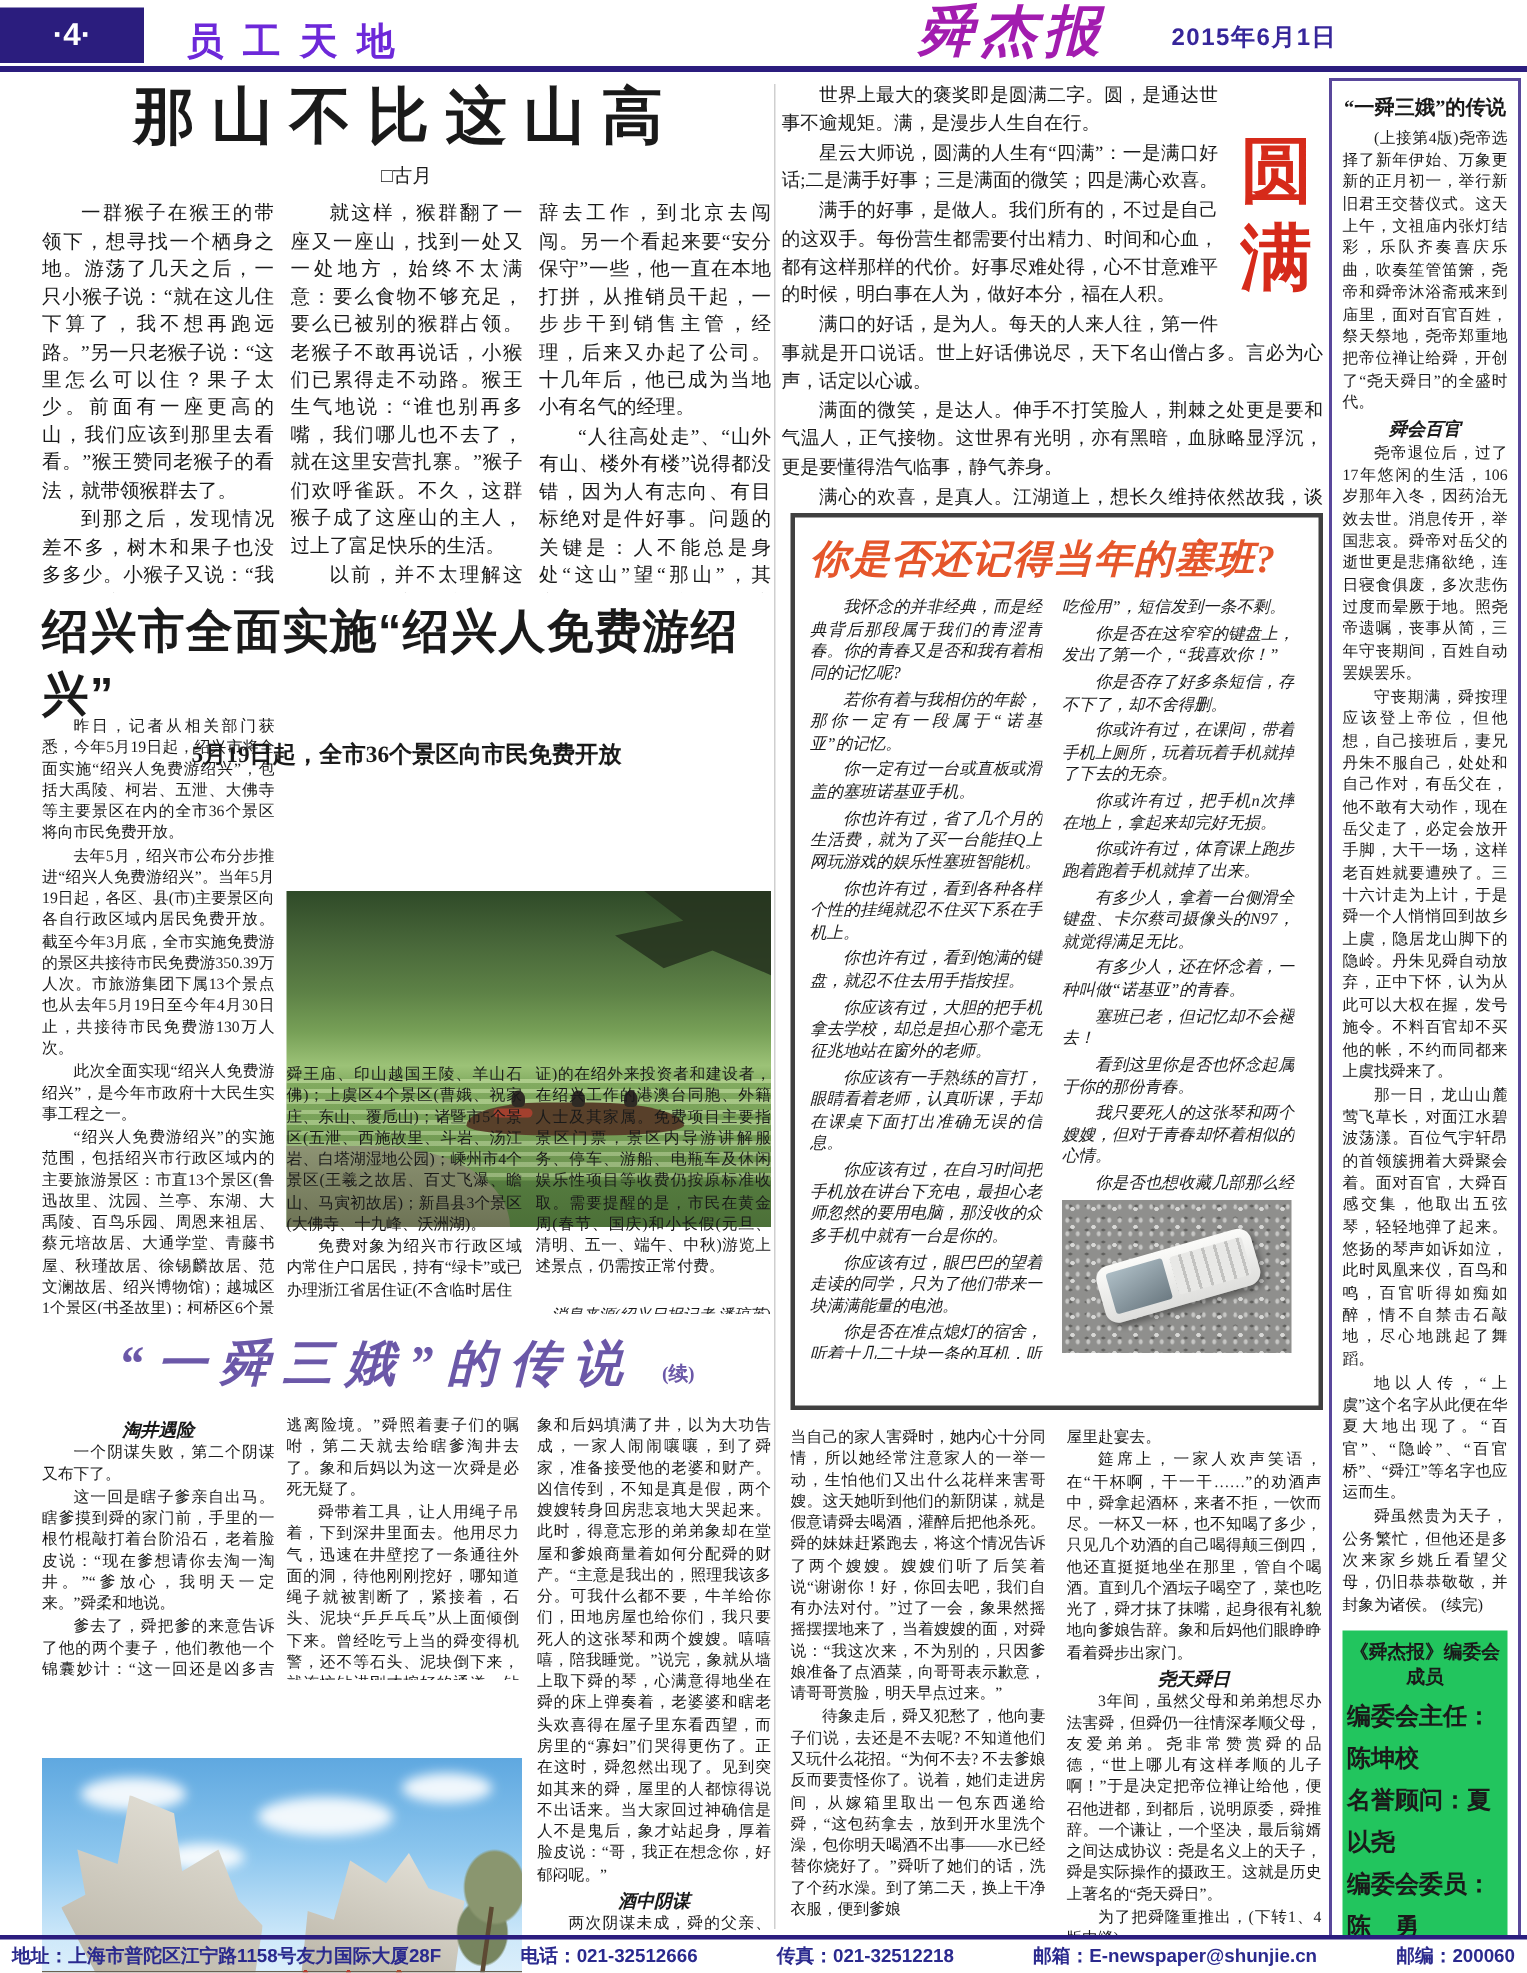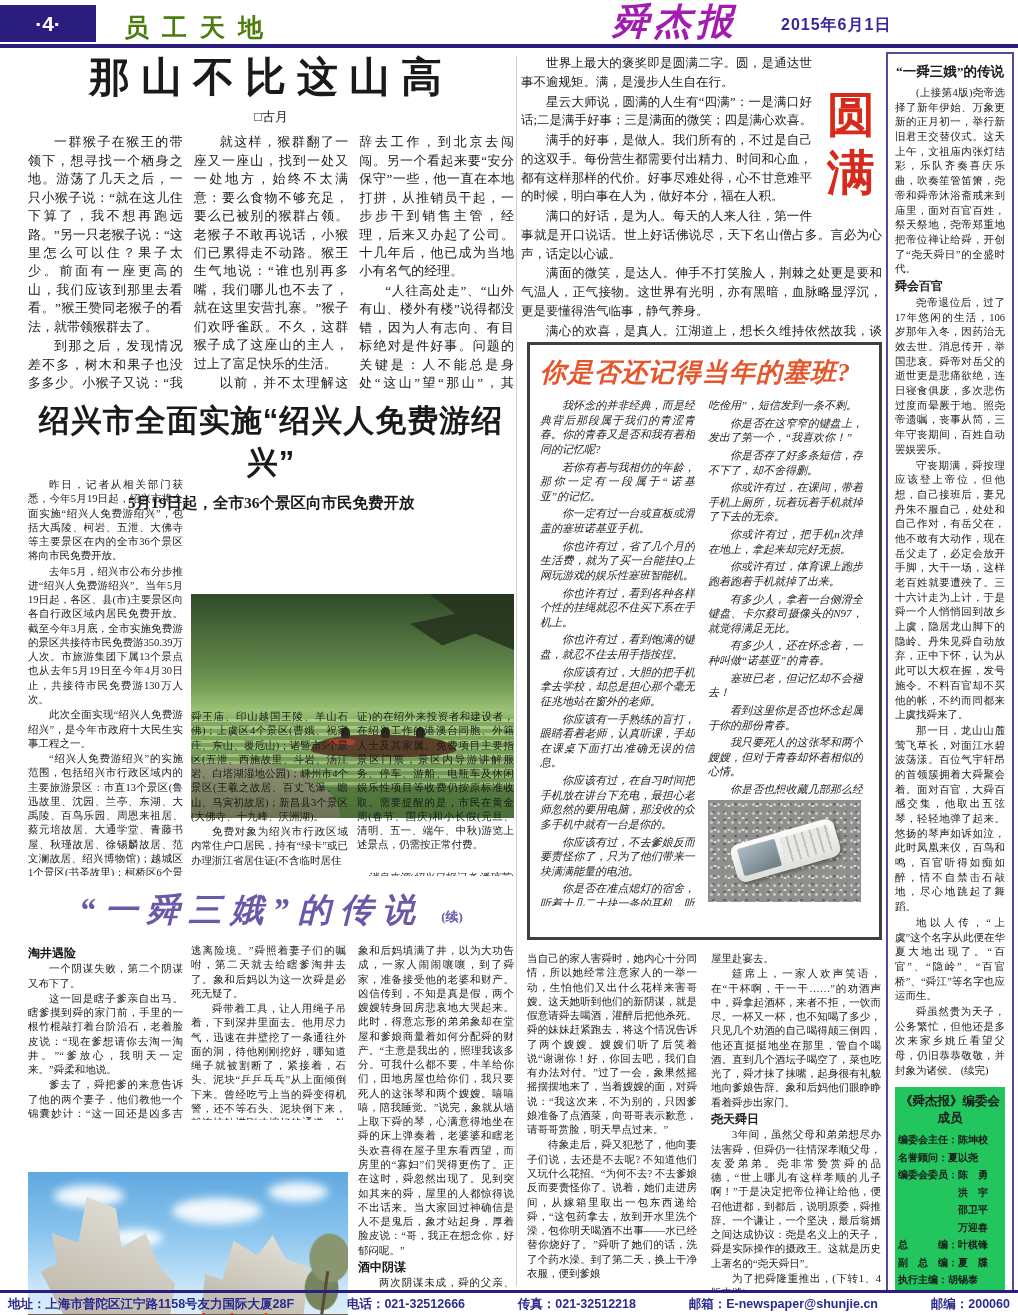--- a/index.html
+++ b/index.html
@@ -4,68 +4,68 @@
 <style>
   html,body{margin:0;padding:0;}
   body{width:1018px;height:1315px;background:#fff;font-family:"Liberation Serif",serif;color:#1a1a1a;}
   #page{position:relative;width:1018px;height:1315px;background:#fff;overflow:hidden;}
   .abs{position:absolute;}
   p{margin:0 0 1px 0;text-indent:2em;}
   .cont p:first-child{text-indent:0;}
   .just{text-align:justify;}
   
   .badge{left:0;top:5px;width:96px;height:37px;background:#2b1d7e;color:#fff;font-size:21px;font-weight:bold;display:flex;align-items:center;justify-content:center;font-family:"Liberation Sans",sans-serif;}
-  .section-name{left:124px;top:11px;font-size:25px;font-weight:bold;color:#4d7c0f;letter-spacing:13px;font-family:"Liberation Sans",sans-serif;}
+  .section-name{left:124px;top:11px;font-size:25px;font-weight:bold;color:#6d28d9;letter-spacing:13px;font-family:"Liberation Sans",sans-serif;}
   .paper-name{left:570px;top:0;width:210px;height:44px;text-align:center;font-size:37px;color:#a21caf;font-weight:bold;font-style:italic;letter-spacing:5px;line-height:44px;}
   .date{left:781px;top:15px;font-size:16px;font-weight:bold;color:#37269a;letter-spacing:1px;font-family:"Liberation Sans",sans-serif;}
   .hrule{left:0;top:44px;width:1018px;height:4px;background:#2b1d7e;}
   .vdivider{left:516px;top:56px;width:1px;height:1230px;background:#cfcfcf;}
   
   #art1{left:28px;top:52px;width:486px;}
   #art1 h1{margin:0;font-size:41px;letter-spacing:11px;text-align:center;font-weight:800;font-family:"Liberation Sans",sans-serif;line-height:1.25;}
   .byline{text-align:center;font-size:13px;margin:5px 0 7px;}
   .cols3{display:flex;gap:11px;}
   .cols3 .c{width:155px;height:262px;overflow:hidden;font-size:13px;line-height:1.42;}
   
   #art2{left:28px;top:398px;width:486px;height:482px;}
-  #art2 h2{margin:2px 0 0;font-size:31px;text-align:center;font-weight:800;font-family:"Liberation Sans",sans-serif;letter-spacing:1px;}
+  #art2 h2{margin:2px 0 0;font-size:31px;text-align:left;font-weight:800;font-family:"Liberation Sans",sans-serif;letter-spacing:1px;}
   .sub2{text-align:center;font-weight:bold;font-size:15.5px;margin-top:9px;}
   .colA2{left:0;top:80px;width:155px;height:398px;overflow:hidden;}
   .colB2{left:163px;top:312px;width:157px;height:166px;overflow:hidden;}
   .colC2{left:329px;top:312px;width:157px;height:166px;overflow:hidden;}
   .small{font-size:10.5px;line-height:1.36;}
   .source{font-style:italic;text-indent:1em;margin-top:18px;}
   
   #art3{left:28px;top:886px;width:486px;height:404px;}
   #art3 h3{margin:0;font-size:33px;color:#6b58a8;font-weight:bold;font-style:italic;letter-spacing:9px;text-align:center;line-height:1.5;}
   #art3 .contmark{font-size:13px;letter-spacing:0;font-style:normal;}
   .colA3{left:0;top:58px;width:155px;height:176px;overflow:hidden;}
   .colB3{left:163px;top:58px;width:155px;height:176px;overflow:hidden;}
   .colC3{left:330px;top:58px;width:156px;height:346px;overflow:hidden;}
-  .subh{font-weight:bold;text-indent:0;font-size:12px;margin:1px 0;}
+  .subh{font-weight:bold;text-align:center;text-indent:0;font-size:12px;margin:1px 0;font-style:italic;}
   
   #yuanman{left:521px;top:54px;width:361px;height:286px;overflow:hidden;font-size:12.5px;line-height:1.5;}
   .stamp{float:right;width:58px;height:128px;margin:32px 2px 6px 10px;text-align:center;color:#d62a1a;font-weight:900;font-size:48px;line-height:1.2;}
   #saiban{left:527px;top:342px;width:355px;height:598px;border:3px solid #404040;box-sizing:border-box;padding:8px 10px;overflow:hidden;}
   #saiban .stitle{color:#e5562b;font-size:26px;font-weight:bold;font-style:italic;letter-spacing:1px;margin:2px 0 8px;}
   .handcols{display:flex;gap:13px;}
   .hand{font-size:11px;line-height:1.33;font-style:italic;}
   .hand p{margin-bottom:3px;}
   .hcolL{width:155px;height:508px;overflow:hidden;}
   .hcolR{width:155px;}
   .hcolR .htxt{height:396px;overflow:hidden;}
   #midcont{left:527px;top:952px;width:355px;height:338px;display:flex;gap:14px;overflow:hidden;}
   #midcont .mc{width:170px;height:338px;overflow:hidden;}
   
   #sidebar{left:886px;top:52px;width:128px;height:1240px;border:2px solid #59479b;box-sizing:border-box;padding:9px 7px;overflow:hidden;}
   #sidebar .stit{font-size:13.5px;font-weight:bold;text-align:center;text-indent:0;margin-bottom:5px;}
   .sbody{font-size:10.5px;line-height:1.4;}
   .board{margin-top:9px;background:#22c55e;padding:6px 3px;}
   .board .bh{font-size:12.5px;font-weight:bold;text-align:center;text-indent:0;margin-bottom:4px;}
-  .board p{font-size:10px;font-weight:bold;line-height:1.75;text-indent:0;margin:0;}
+  .board p{font-size:16px;font-weight:bold;line-height:1.75;text-indent:0;margin:0;}
   
   .frule{left:0;top:1290px;width:1018px;height:3px;background:#2b1d7e;}
   #footer{left:8px;top:1296px;width:1002px;display:flex;justify-content:space-between;color:#2b2a8e;font-weight:bold;font-size:12.5px;font-family:"Liberation Sans",sans-serif;}
   
   .photo{position:relative;overflow:hidden;}
   #lakephoto{left:163px;top:80px;width:323px;height:224px;background:linear-gradient(180deg,#2f4a28 0%,#49683a 16%,#5d8146 30%,#77a057 42%,#9cc277 52%,#7fa95e 58%,#6c9750 68%,#587f41 80%,#4c7038 100%);}
   .pavilion{position:absolute;right:0;top:0;width:130px;height:66px;background:#26331f;clip-path:polygon(100% 0,100% 85%,70% 60%,45% 78%,20% 45%,55% 30%,35% 0);opacity:.85;}
   .water{position:absolute;left:0;top:56%;width:100%;height:30%;background:repeating-linear-gradient(180deg,rgba(205,228,170,.55) 0 3px,rgba(130,170,95,.55) 3px 7px);}
   .bank{position:absolute;left:0;bottom:0;width:46%;height:24%;background:linear-gradient(180deg,#8d9373,#6d7355);border-top-right-radius:60% 100%;}
   .boat{position:absolute;left:37%;top:63%;width:145px;height:22px;background:#58402a;border-radius:45% 55% 50% 50%/90% 90% 40% 40%;}
@@ -210,21 +210,21 @@
       <div class="hcolL hand just">
           <p>我怀念的并非经典，而是经典背后那段属于我们的青涩青春。你的青春又是否和我有着相同的记忆呢?</p>
           <p>若你有着与我相仿的年龄，那你一定有一段属于“诺基亚”的记忆。</p>
           <p>你一定有过一台或直板或滑盖的塞班诺基亚手机。</p>
           <p>你也许有过，省了几个月的生活费，就为了买一台能挂Q上网玩游戏的娱乐性塞班智能机。</p>
           <p>你也许有过，看到各种各样个性的挂绳就忍不住买下系在手机上。</p>
           <p>你也许有过，看到饱满的键盘，就忍不住去用手指按捏。</p>
           <p>你应该有过，大胆的把手机拿去学校，却总是担心那个毫无征兆地站在窗外的老师。</p>
           <p>你应该有一手熟练的盲打，眼睛看着老师，认真听课，手却在课桌下面打出准确无误的信息。</p>
           <p>你应该有过，在自习时间把手机放在讲台下充电，最担心老师忽然的要用电脑，那没收的众多手机中就有一台是你的。</p>
-          <p>你应该有过，不去爹娘反而要责怪你了，只为了他们带来一块满满能量的电池。</p>
+          <p>你应该有过，眼巴巴的望着走读的同学，只为了他们带来一块满满能量的电池。</p>
           <p>你是否在准点熄灯的宿舍，听着十几二十块一条的耳机，听到第二天醒来。</p>
         </div>
       <div class="hcolR">
         <div class="htxt hand just cont">
             <p>吃俭用”，短信发到一条不剩。</p>
             <p>你是否在这窄窄的键盘上，发出了第一个，“我喜欢你！”</p>
             <p>你是否存了好多条短信，存不下了，却不舍得删。</p>
             <p>你或许有过，在课间，带着手机上厕所，玩着玩着手机就掉了下去的无奈。</p>
             <p>你或许有过，把手机n次摔在地上，拿起来却完好无损。</p>
             <p>你或许有过，体育课上跑步跑着跑着手机就掉了出来。</p>

